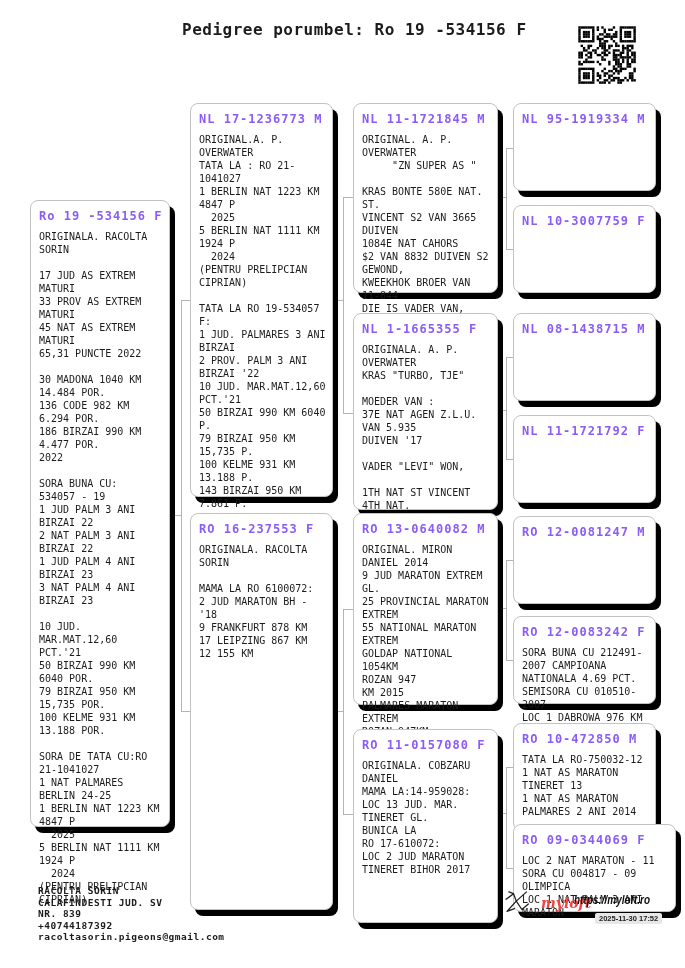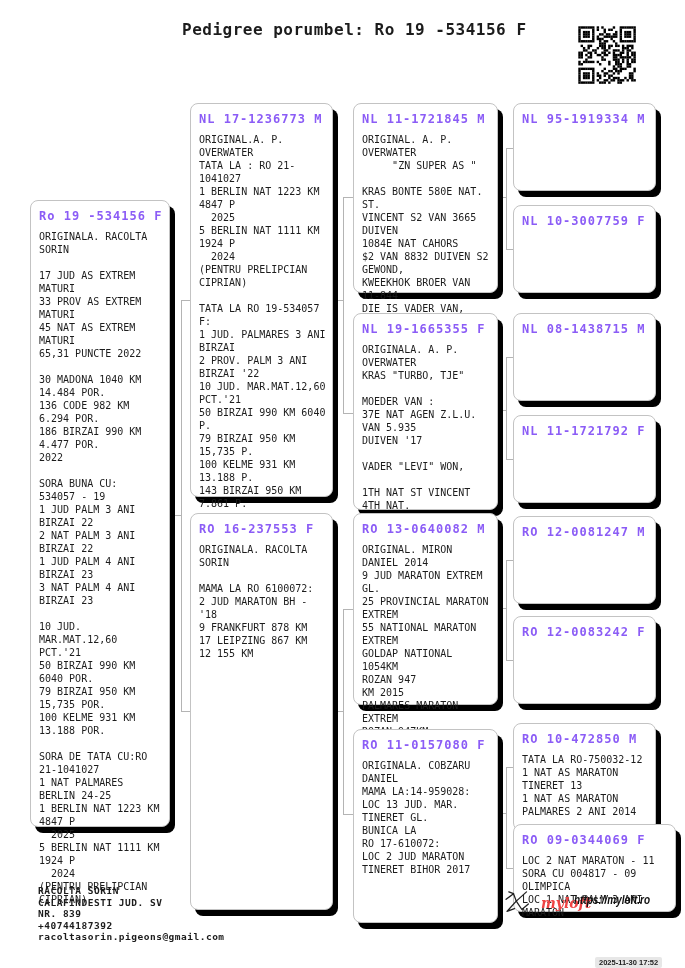--- a/index.html
+++ b/index.html
@@ -12,21 +12,21 @@
   .ring{color:#8b5cf6;font-weight:bold;font-size:12px;letter-spacing:1px;white-space:nowrap;margin-bottom:7px;}
   .body-text{font-size:10px;line-height:1.3;white-space:pre-wrap;color:#1c1c1c;}
   .conn{position:absolute;background:#b4b4b4;}
   .contact{position:absolute;left:38px;top:885px;font-size:9.5px;font-weight:bold;line-height:1.22;white-space:pre-wrap;letter-spacing:0.5px;}
   .brand{position:absolute;left:503px;top:890px;display:flex;align-items:center;gap:4px;}
   .brand-logo-text{font-family:"DejaVu Serif",serif;font-style:italic;font-weight:bold;font-size:14px;color:#ef4444;}
   .brand-url{position:absolute;left:574px;top:892px;font-family:"Liberation Sans",sans-serif;
              font-weight:bold;font-style:italic;font-size:13.5px;color:#111;white-space:nowrap;
              transform:scaleX(.74);transform-origin:left top;}
   .brand-ts{position:absolute;left:595px;top:913px;font-family:"Liberation Sans",sans-serif;
-            font-weight:bold;font-size:7.5px;color:#222;background:#e7e7e7;padding:1px 4px;border-radius:2px;white-space:nowrap;margin-top:44px;}
+            font-weight:bold;font-size:7.5px;color:#222;background:#e7e7e7;padding:1px 4px;border-radius:2px;white-space:nowrap;}
 </style>
 </head>
 <body>
 
 <div class="page-title">Pedigree porumbel: Ro 19 -534156 F</div>
 
 <div class="qr-wrap">
   <svg viewBox="-1 -1 27 27" xmlns="http://www.w3.org/2000/svg">
       <g id="qr-grid">
         <rect x="0" y="0" width="1.05" height="1.05" fill="#000"></rect>
@@ -454,21 +454,21 @@
 VINCENT S2 VAN 3665 DUIVEN
 1084E NAT CAHORS
 $2 VAN 8832 DUIVEN S2 GEWOND,
 KWEEKHOK BROER VAN 11-844
 DIE IS VADER VAN,
 3E NAT NARBONNE ZLU VAN 4.566
 DUIVEN '17
 24E AGEN 52 N.P.O.</div>
 </div>
 <div class="box" style="left:353px;top:313px;width:145px;height:197px">
-  <div class="ring">NL 19-1665355 F</div>
+  <div class="ring">NL 1-1665355 F</div>
   <div class="body-text">ORIGINALA. A. P. OVERWATER
 KRAS "TURBO, TJE"
 
 MOEDER VAN :
 37E NAT AGEN Z.L.U. VAN 5.935
 DUIVEN '17
 
 VADER "LEVI" WON,
 
 1TH NAT ST VINCENT 4TH NAT.
@@ -516,20 +516,25 @@
 <div class="box" style="left:513px;top:415px;width:143px;height:88px">
   <div class="ring">NL 11-1721792 F</div>
   <div class="body-text"></div>
 </div>
 <div class="box" style="left:513px;top:516px;width:143px;height:88px">
   <div class="ring">RO 12-0081247 M</div>
   <div class="body-text"></div>
 </div>
 <div class="box" style="left:513px;top:616px;width:143px;height:88px">
   <div class="ring">RO 12-0083242 F</div>
+  <div class="body-text">SORA BUNA CU 212491-
+2007 CAMPIOANA
+NATIONALA 4.69 PCT.
+SEMISORA CU 010510-2007
+LOC 1 DABROWA 976 KM</div>
 </div>
 <div class="box" style="left:513px;top:723px;width:143px;height:108px">
   <div class="ring">RO 10-472850 M</div>
   <div class="body-text">TATA LA RO-750032-12
 1 NAT AS MARATON
 TINERET 13
 1 NAT AS MARATON
 PALMARES 2 ANI 2014</div>
 </div>
 <div class="box" style="left:513px;top:824px;width:163px;height:88px">

